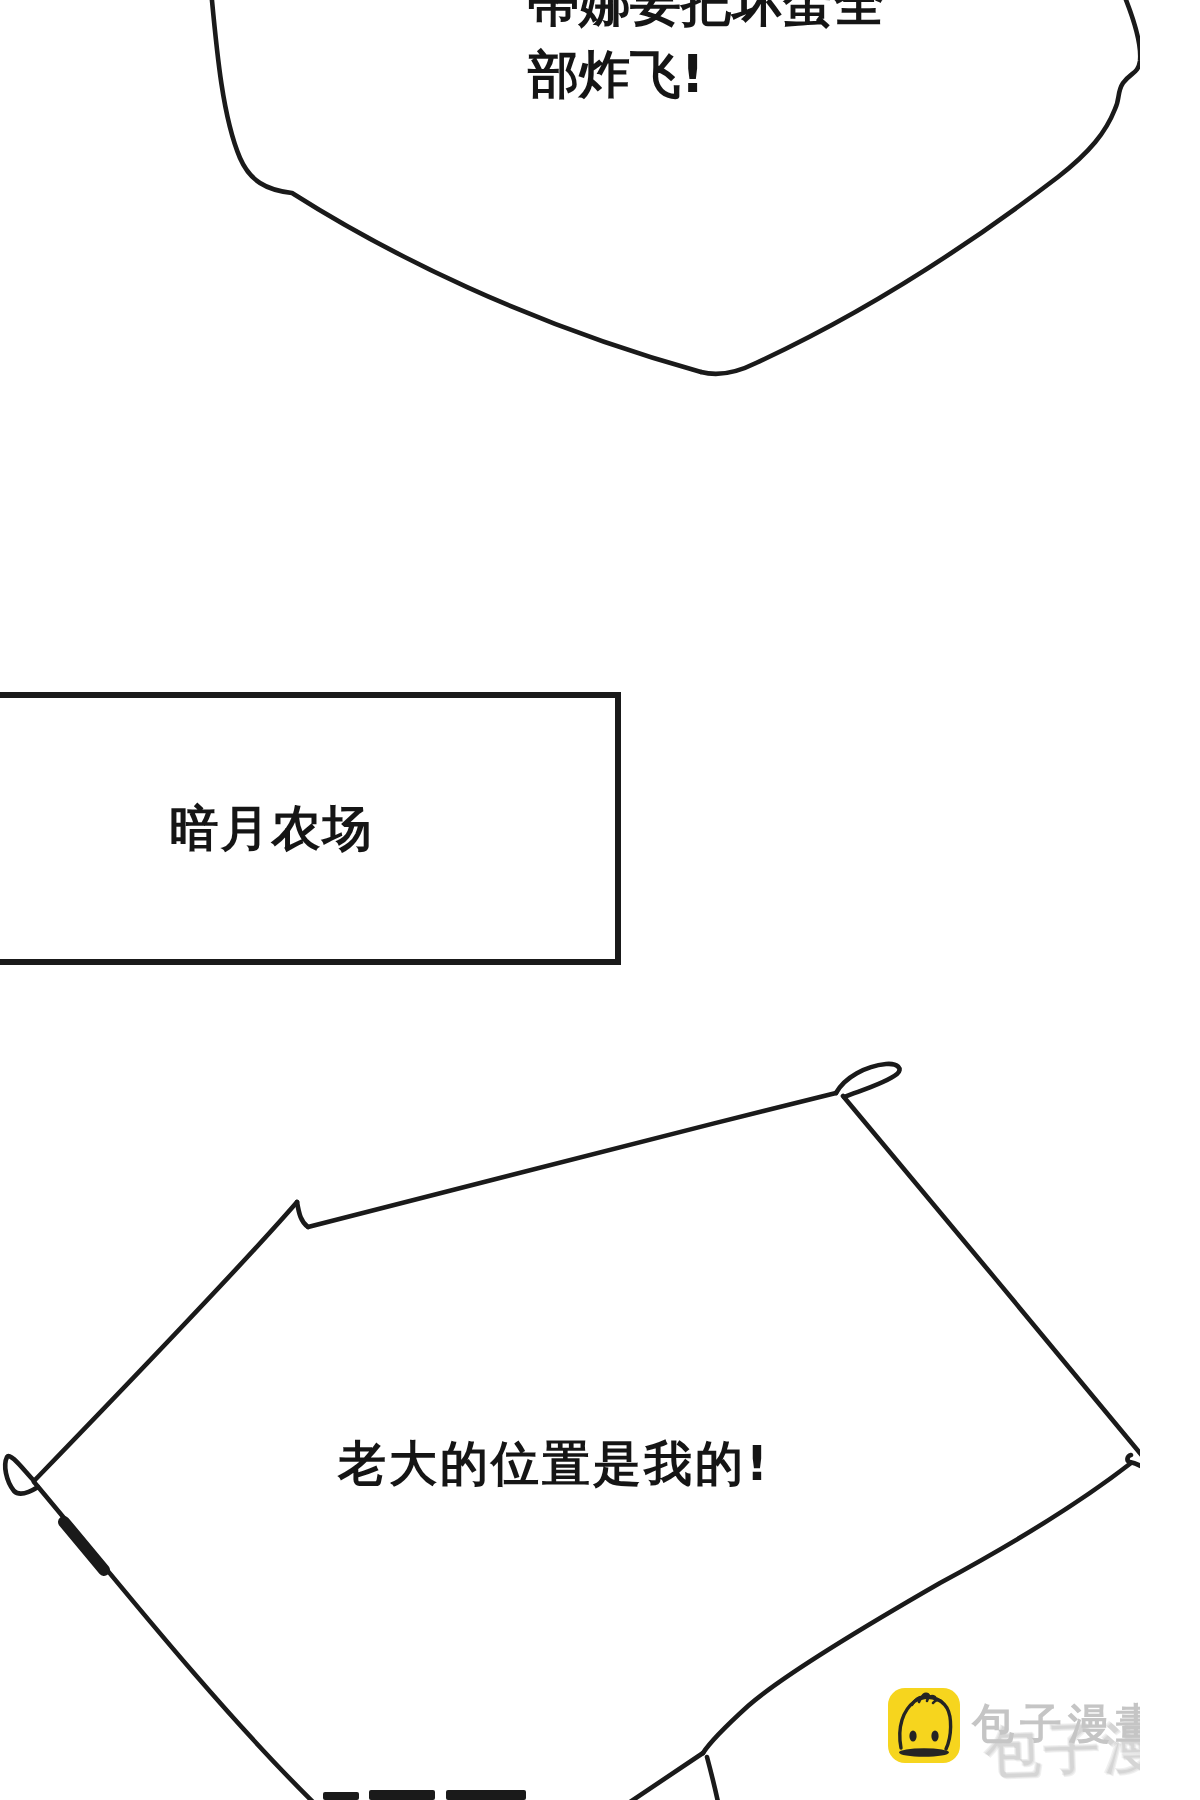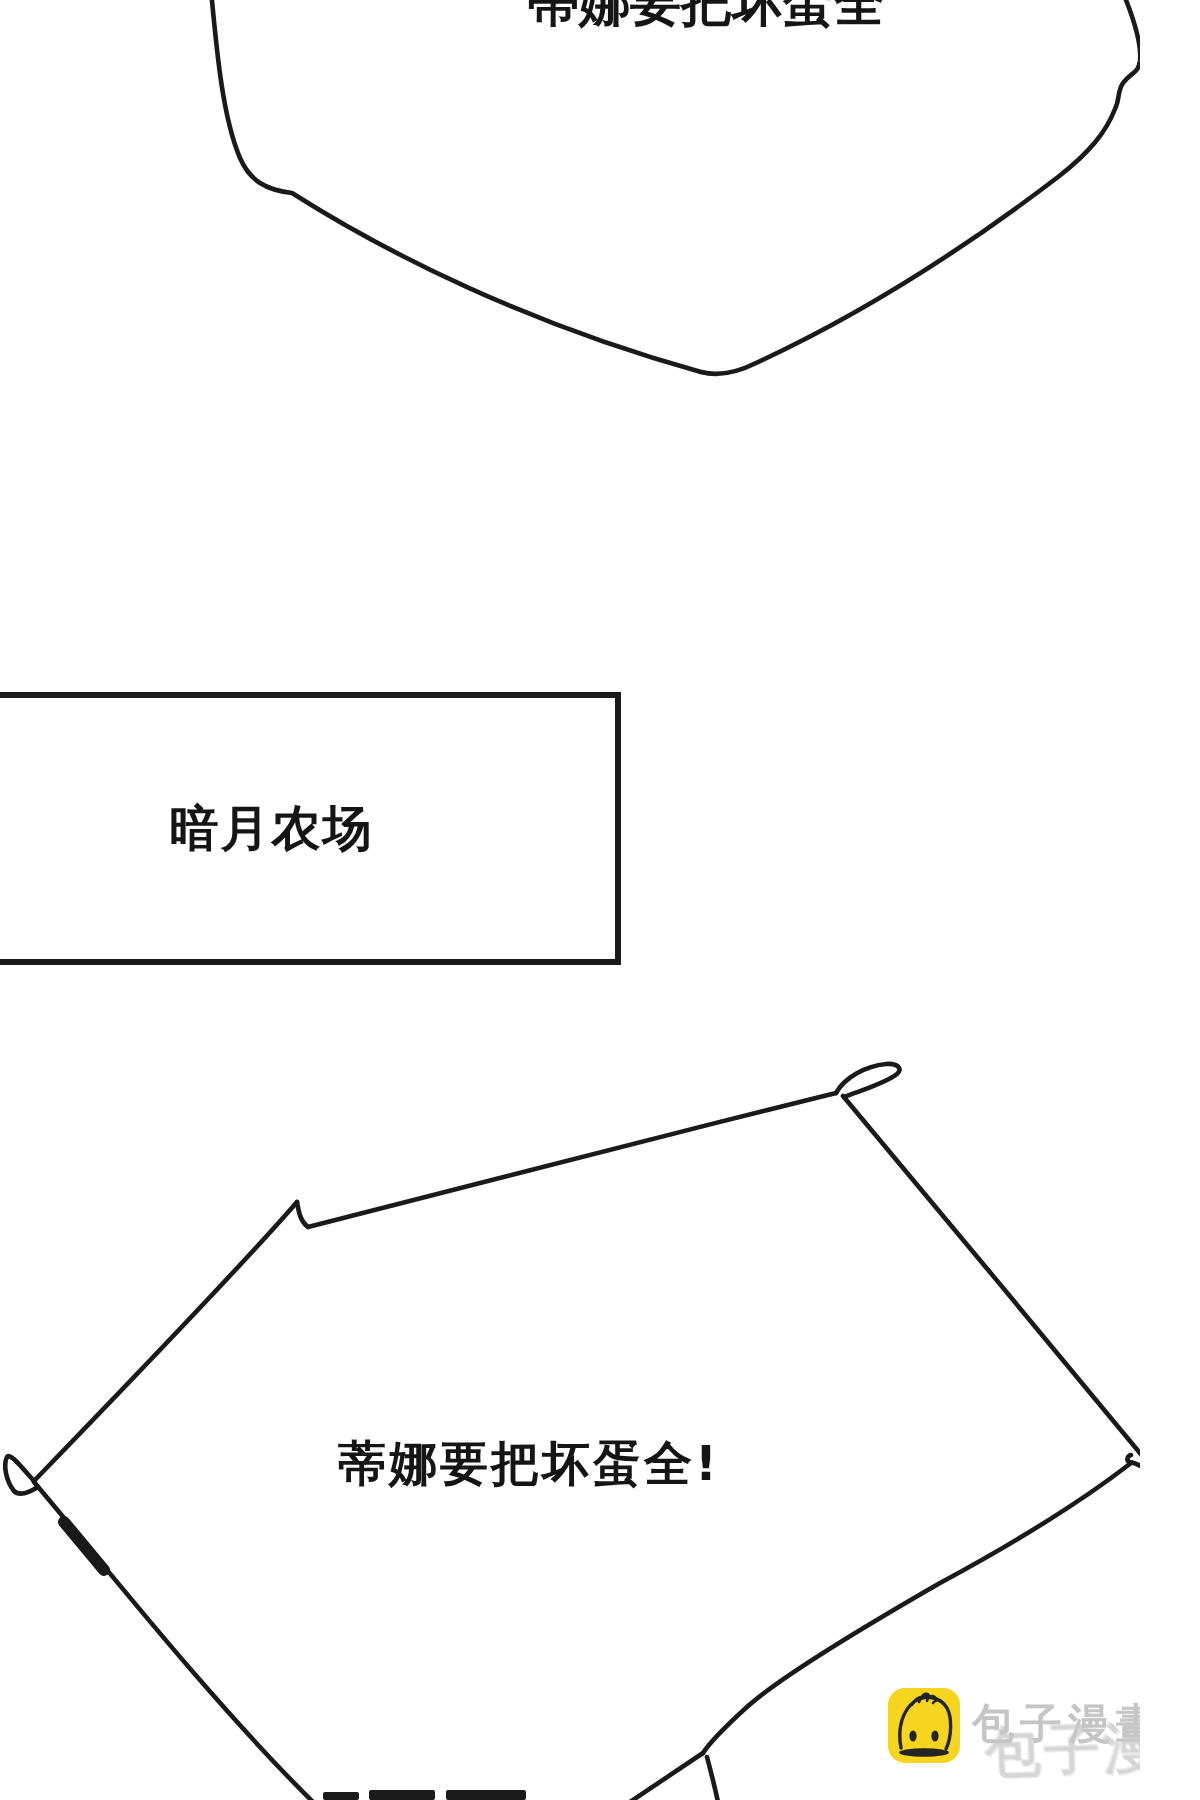--- a/index.html
+++ b/index.html
@@ -68,28 +68,29 @@
 
     <g fill="#1a1a1a" stroke="none">
       <rect x="323" y="1792" width="36" height="8" rx="2"></rect>
       <rect x="369" y="1790" width="66" height="10" rx="2"></rect>
       <rect x="446" y="1790" width="80" height="10" rx="2"></rect>
     </g>
   </svg>
 
   <div class="speech speech-top">
     <div>蒂娜要把坏蛋全</div>
+    <div>部炸飞!</div>
   </div>
 
   <div class="farm-sign">
     <span class="label">暗月农场</span>
   </div>
 
   <div class="speech speech-bottom">
-    <span>蒂娜要把坏蛋全!</span>
+    <span>老大的位置是我的!</span>
   </div>
 
   <div class="watermark">
     <span class="wm-ghost">包子漫畫</span>
 
     <svg class="wm-icon" viewBox="0 0 72 75">
       <rect x="0" y="0" width="72" height="75" rx="17" fill="#F6D51E"></rect>
       <g fill="none" stroke="#242424" stroke-width="3.4" stroke-linecap="round" stroke-linejoin="round">
 
         <path d="M 13,60 C 9,39 15,22 27,13 C 38,6 52,9 59,20 C 64,29 64,48 58,61"></path>

